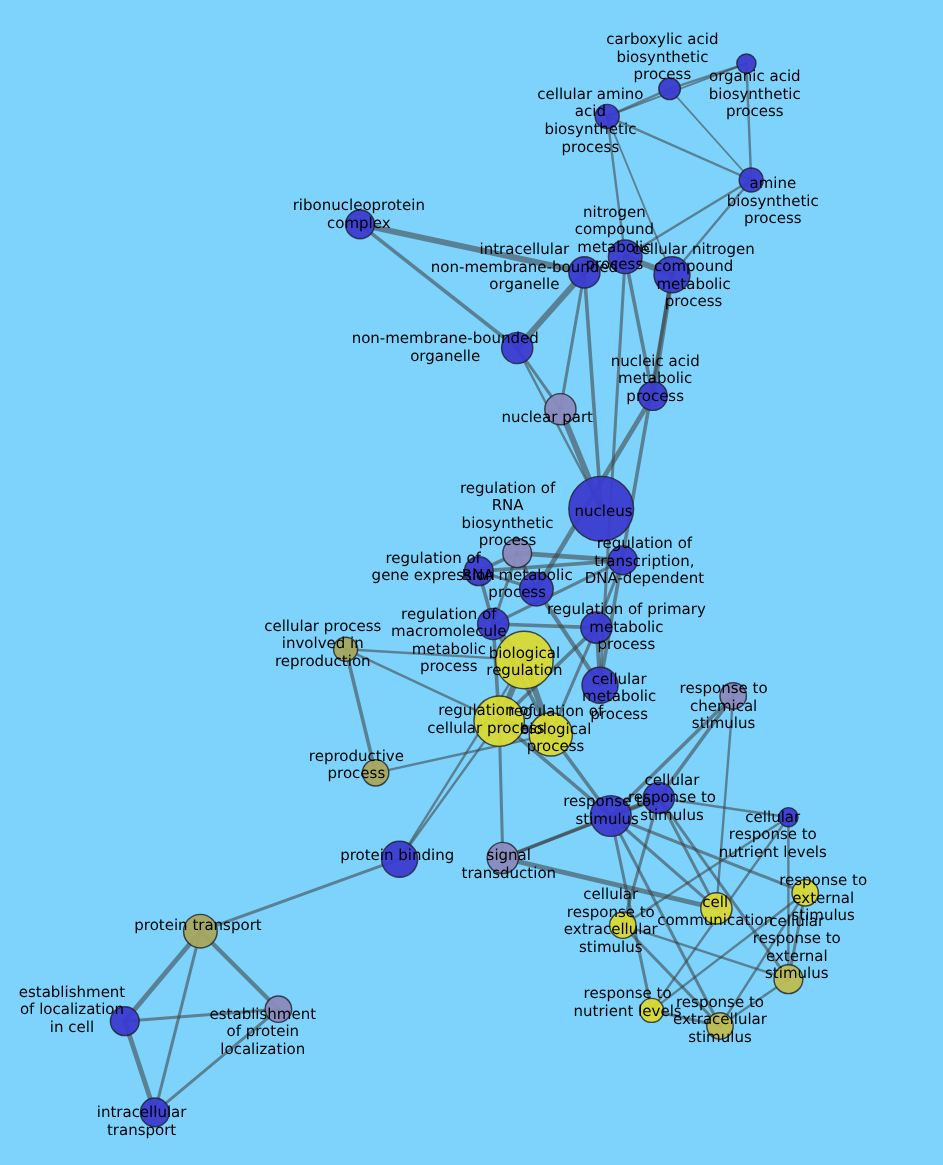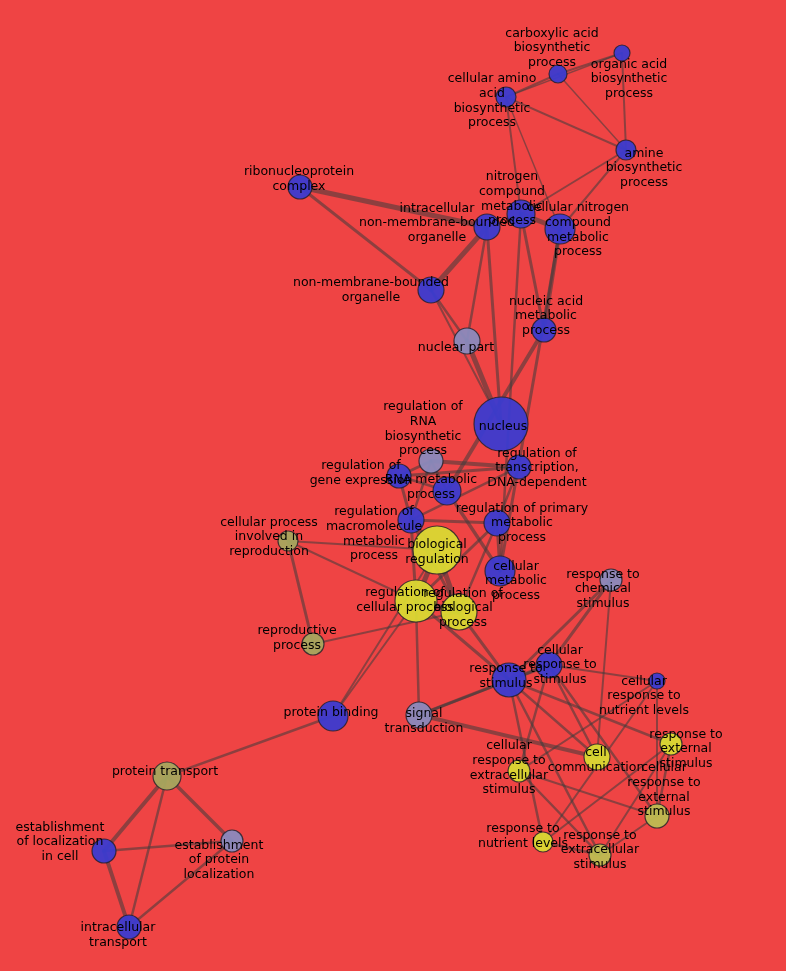--- a/index.html
+++ b/index.html
@@ -1,19 +1,19 @@
 <!DOCTYPE html>
 <html><head>
 <meta charset="utf-8">
 <style>
   html,body{margin:0;padding:0;background:#ffffff;}
   .stage{
     position:relative;
     width:786px;height:971px;
-    background:#ef4444;
+    background:#7dd3fc;
     overflow:hidden;
     font-family:"DejaVu Sans","Liberation Sans",sans-serif;
   }
   .stage svg{position:absolute;left:0;top:0;width:786px;height:971px;display:block;}
   .net-label{pointer-events:none;}
 </style>
 </head>
 <body>
 
 <div class="stage">

